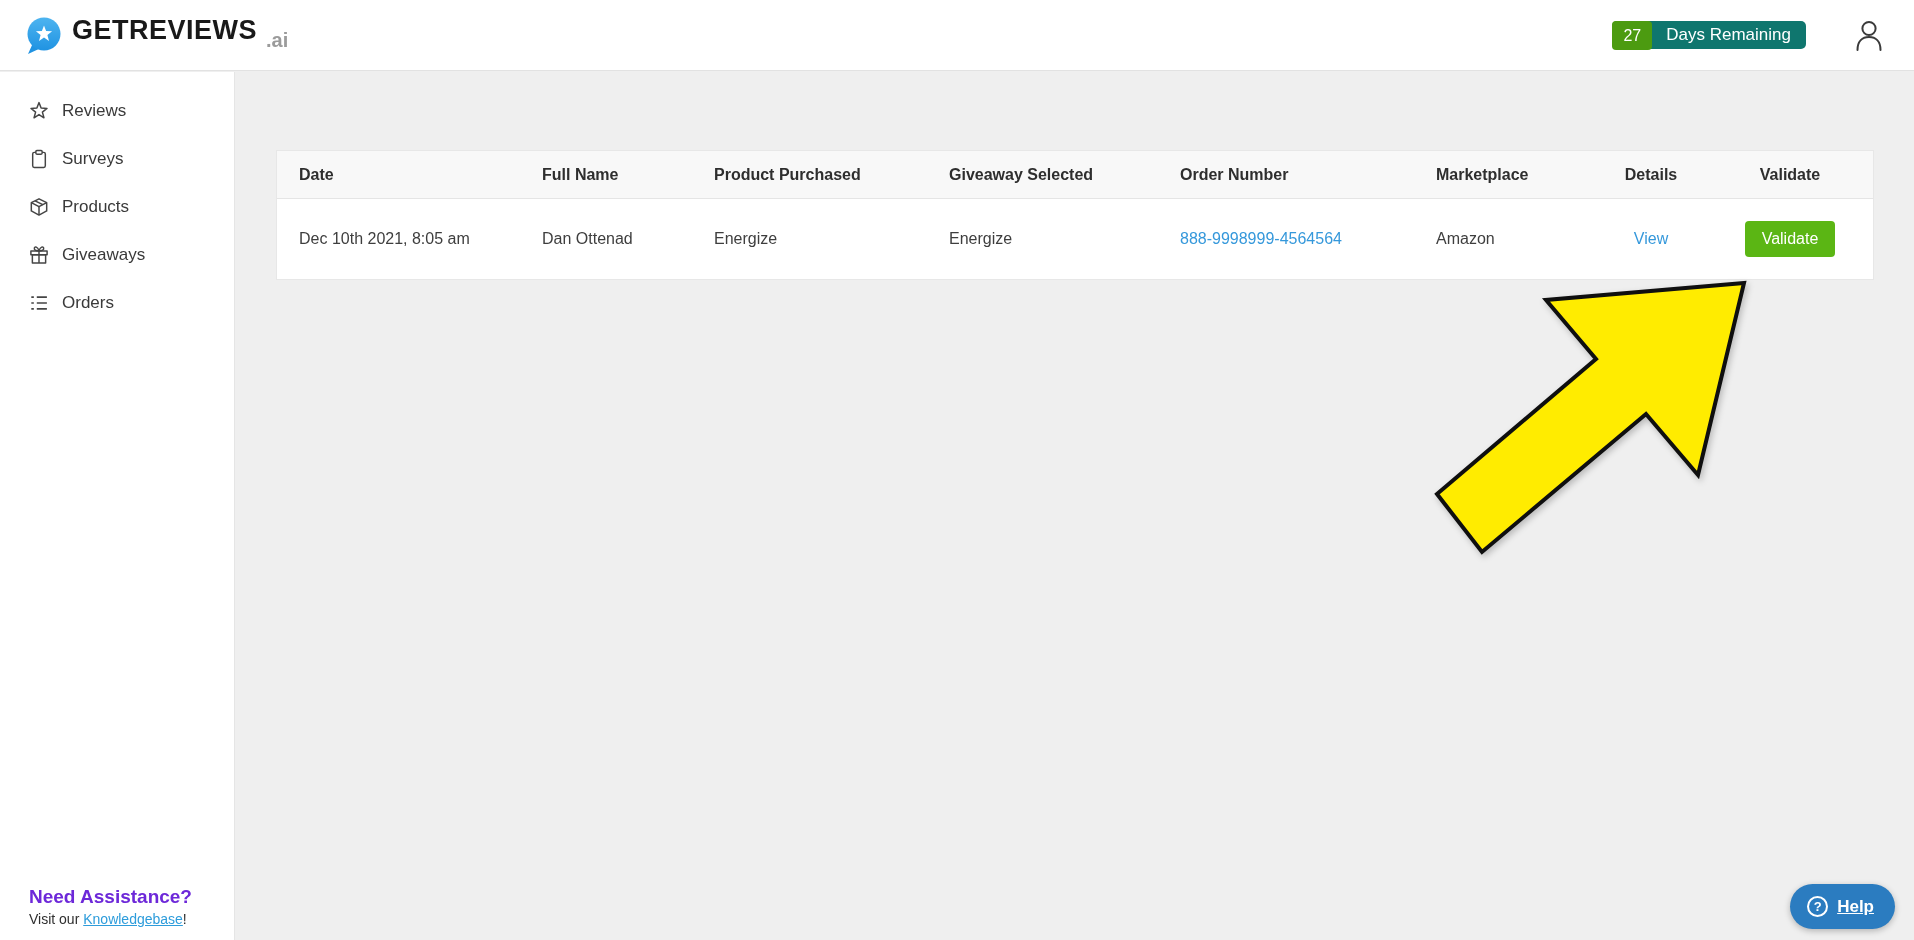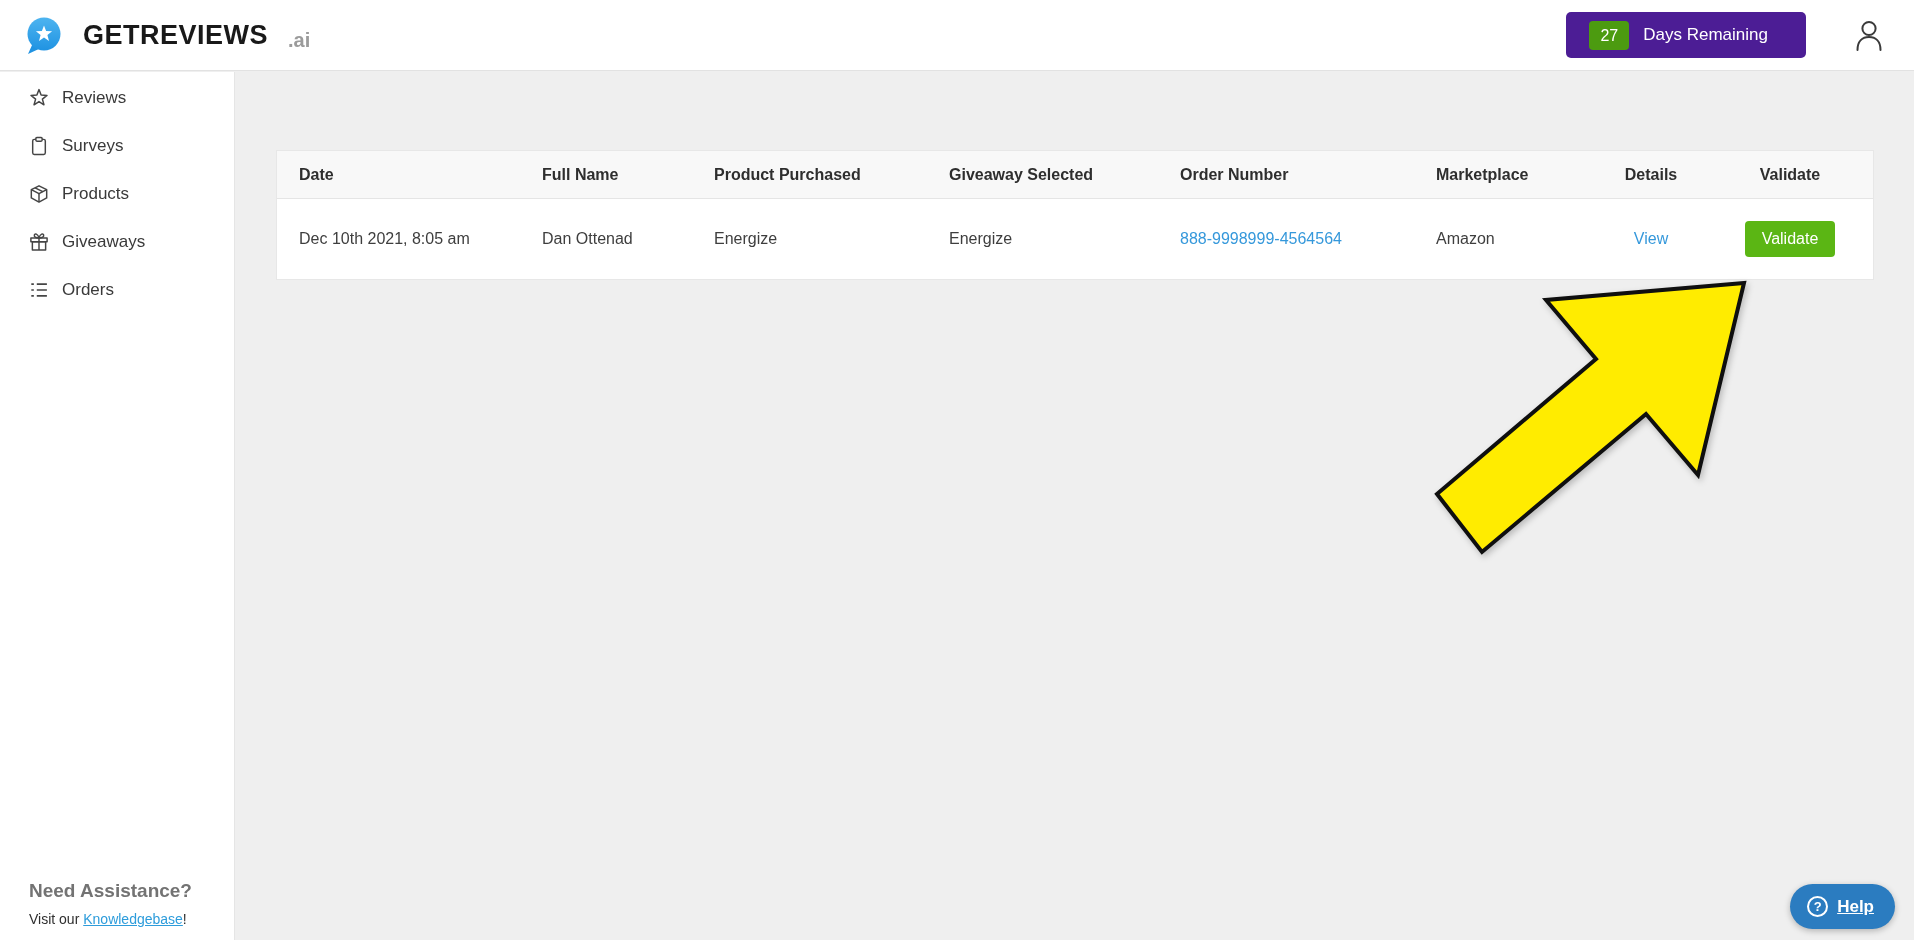--- a/index.html
+++ b/index.html
@@ -12,50 +12,50 @@
     color:#3e3e3e;
   }
 
   
   .topbar {
     position:absolute; top:0; left:0; width:1914px; height:71px;
     background:#ffffff; border-bottom:1px solid #e2e2e2;
     display:flex; align-items:center;
     padding:0 30px 0 24px; z-index:50;
   }
-  .logo { display:flex; align-items:center; gap:19px; cursor:pointer; }
+  .logo { display:flex; align-items:flex-start; gap:8px; cursor:pointer; }
   .logo-text { font-size:27px; font-weight:800; letter-spacing:.5px; color:#191919; }
   .logo-suffix { font-size:20px; font-weight:700; color:#9b9b9b; align-self:flex-end; margin:0 0 4px 1px; }
   .topbar-right { margin-left:auto; display:flex; align-items:center; gap:48px; }
   .days-badge {
-    background:#4c1d95; border-radius:5px; height:39px;
-    display:flex; align-items:center; padding:23px; cursor:pointer;
+    background:#0f766e; border-radius:5px; height:28px;
+    display:flex; align-items:center; padding:0; cursor:pointer;
   }
   .days-count {
     background:#4c9b10; border-radius:4px; color:#fff;
     font-size:16px; padding:6px 11px; line-height:17px;
   }
   .days-label { color:#fff; font-size:17px; padding:0 15px 0 14px; }
   .user-btn { cursor:pointer; display:flex; align-items:center; }
 
   
   .sidebar {
     position:absolute; top:72px; left:0; bottom:0; width:235px;
     background:#ffffff; border-right:1px solid #e5e5e5; z-index:40;
   }
-  .nav { padding-top:2px; }
+  .nav { padding-top:15px; }
   .nav-item {
     height:48px; display:flex; align-items:center;
     padding-left:29px; gap:13px; cursor:pointer; color:#3a3a3a;
   }
   .nav-label { font-size:17px; }
   .nav-icon { width:20px; height:20px; flex:0 0 20px; display:flex; align-items:center; }
 
   .assist { position:absolute; left:29px; bottom:13px; }
-  .assist-title { color:#737373; font-size:19px; font-weight:700; margin-bottom:9px; }
+  .assist-title { color:#6d28d9; font-size:19px; font-weight:700; margin-bottom:3px; }
   .assist-line { font-size:14px; color:#2f2f2f; }
   .assist-link { color:#2d9cdb; text-decoration:underline; cursor:pointer; }
 
   
   .main {
     position:absolute; top:72px; left:236px; right:0; bottom:0;
     background:#efefef; padding:41px 40px 0;
   }
   .summary { text-align:right; font-size:17px; color:#3c3c3c; height:22px; line-height:22px; }
 

